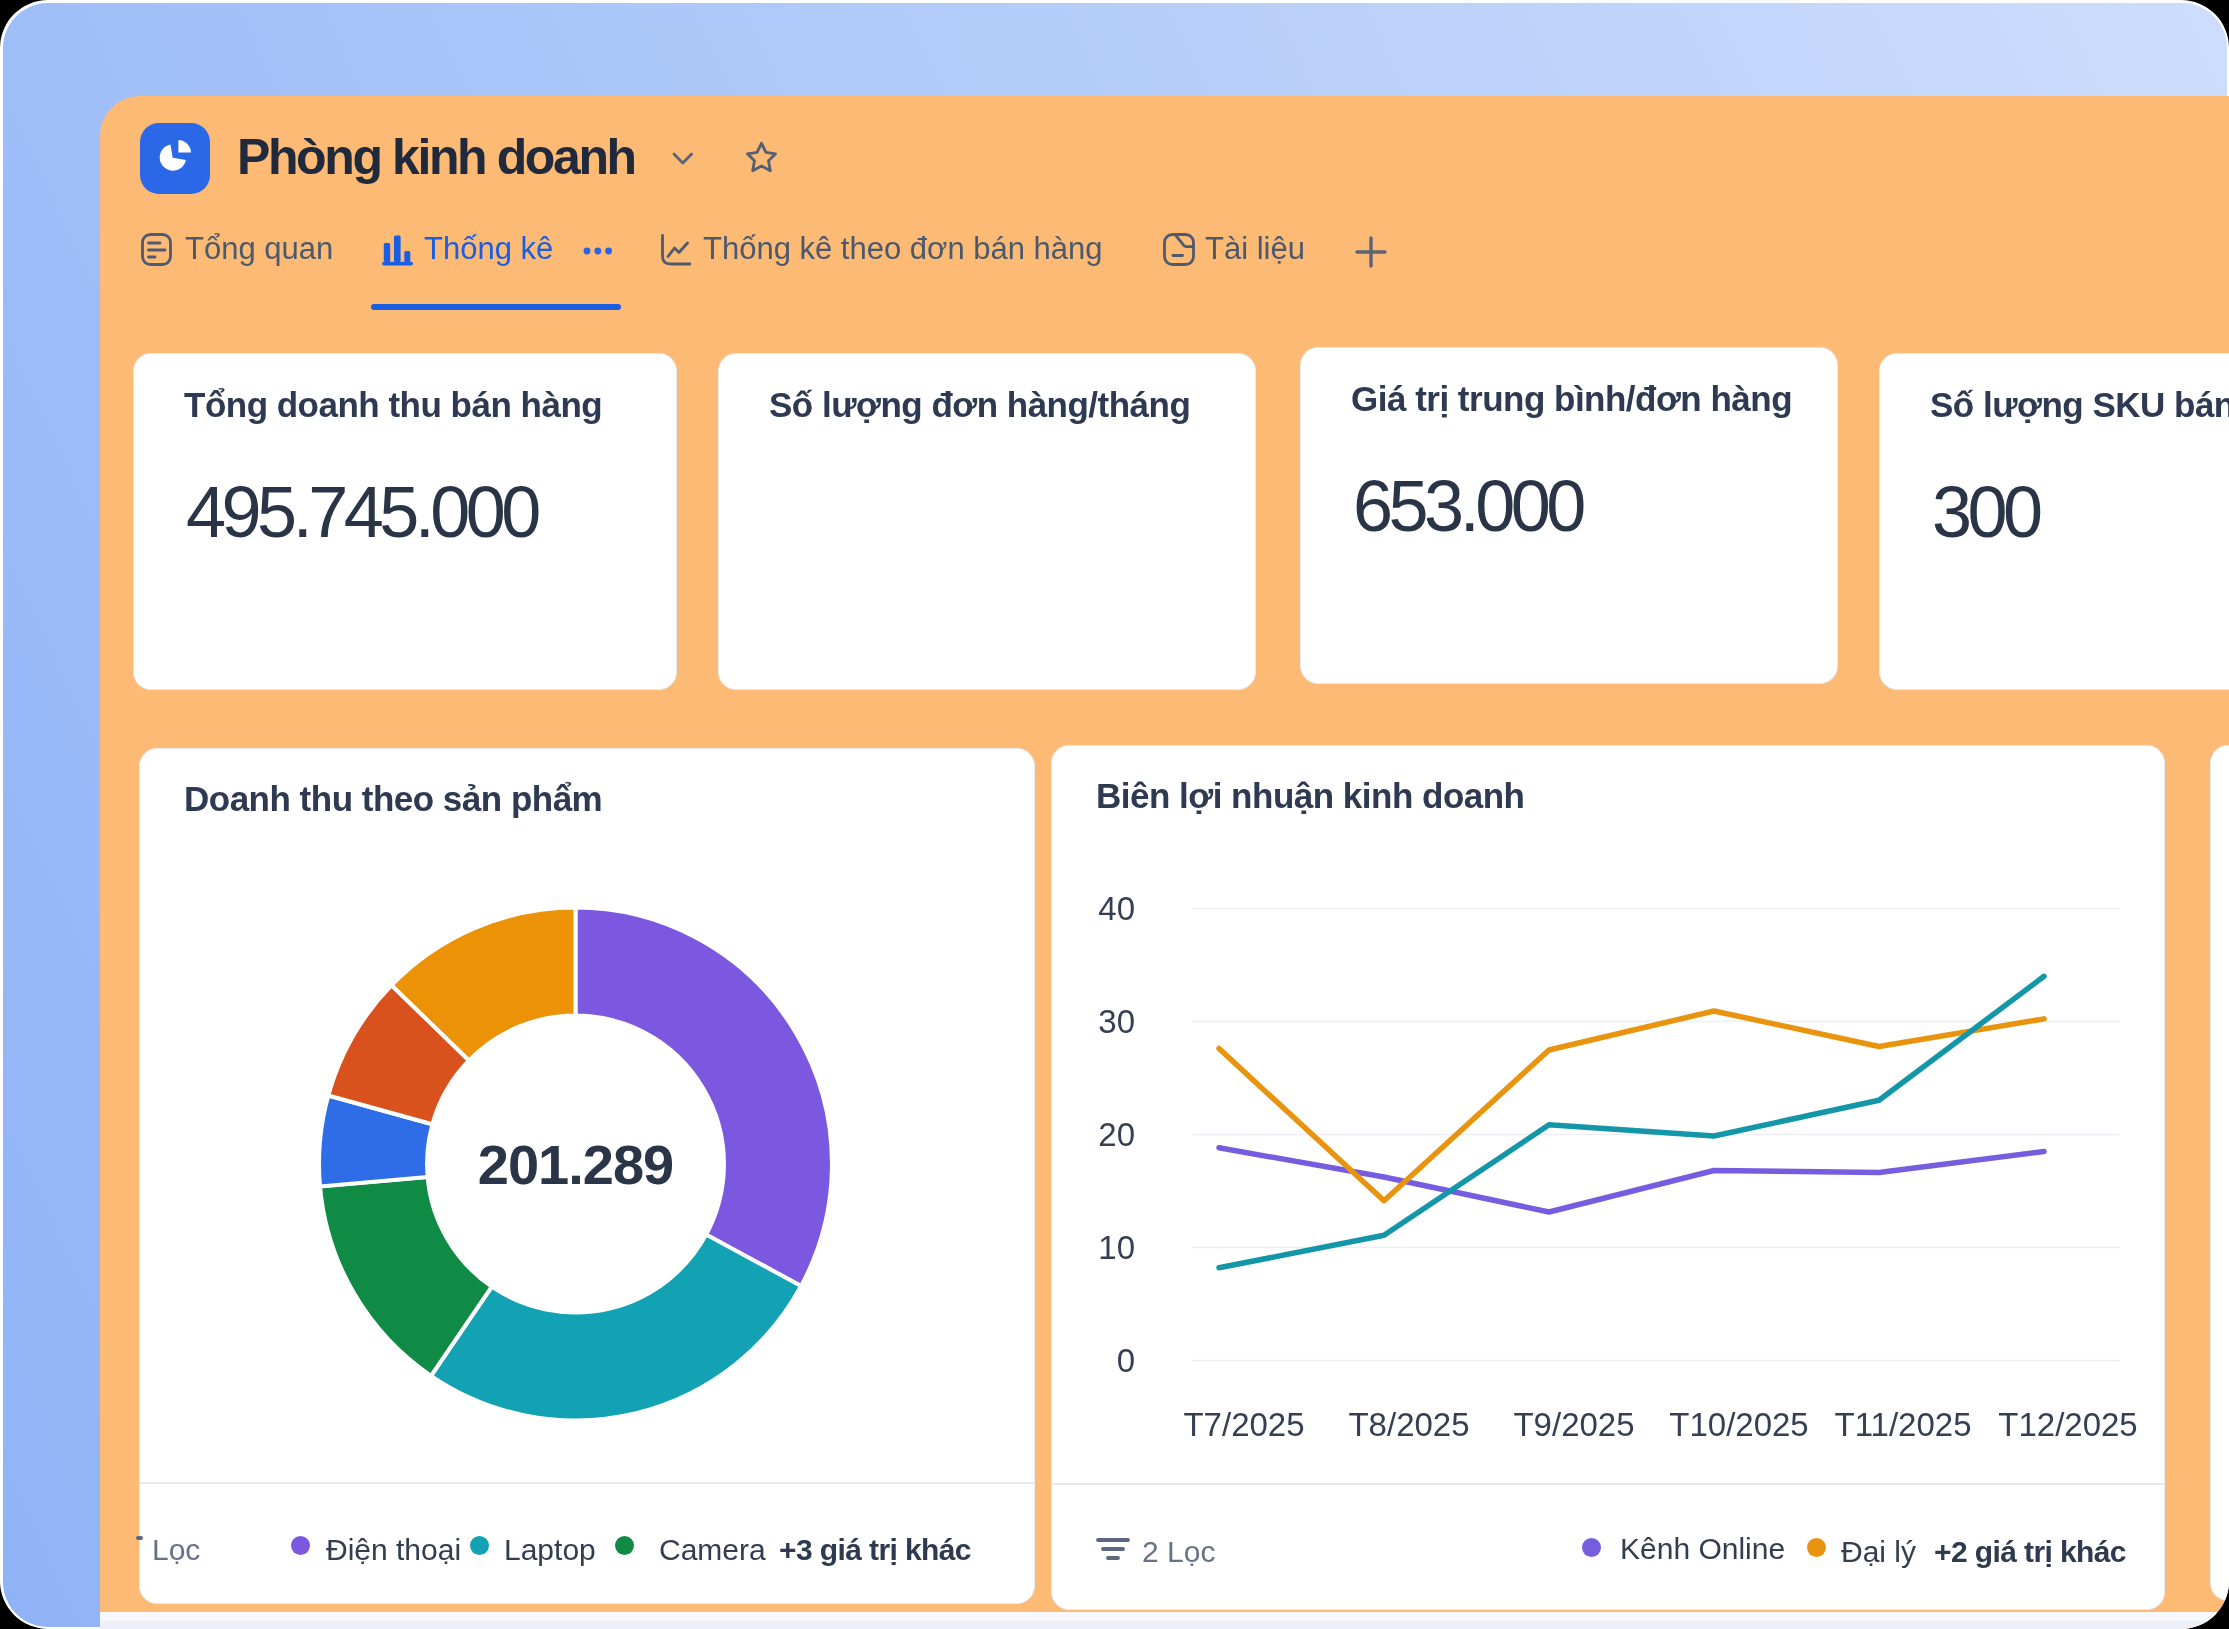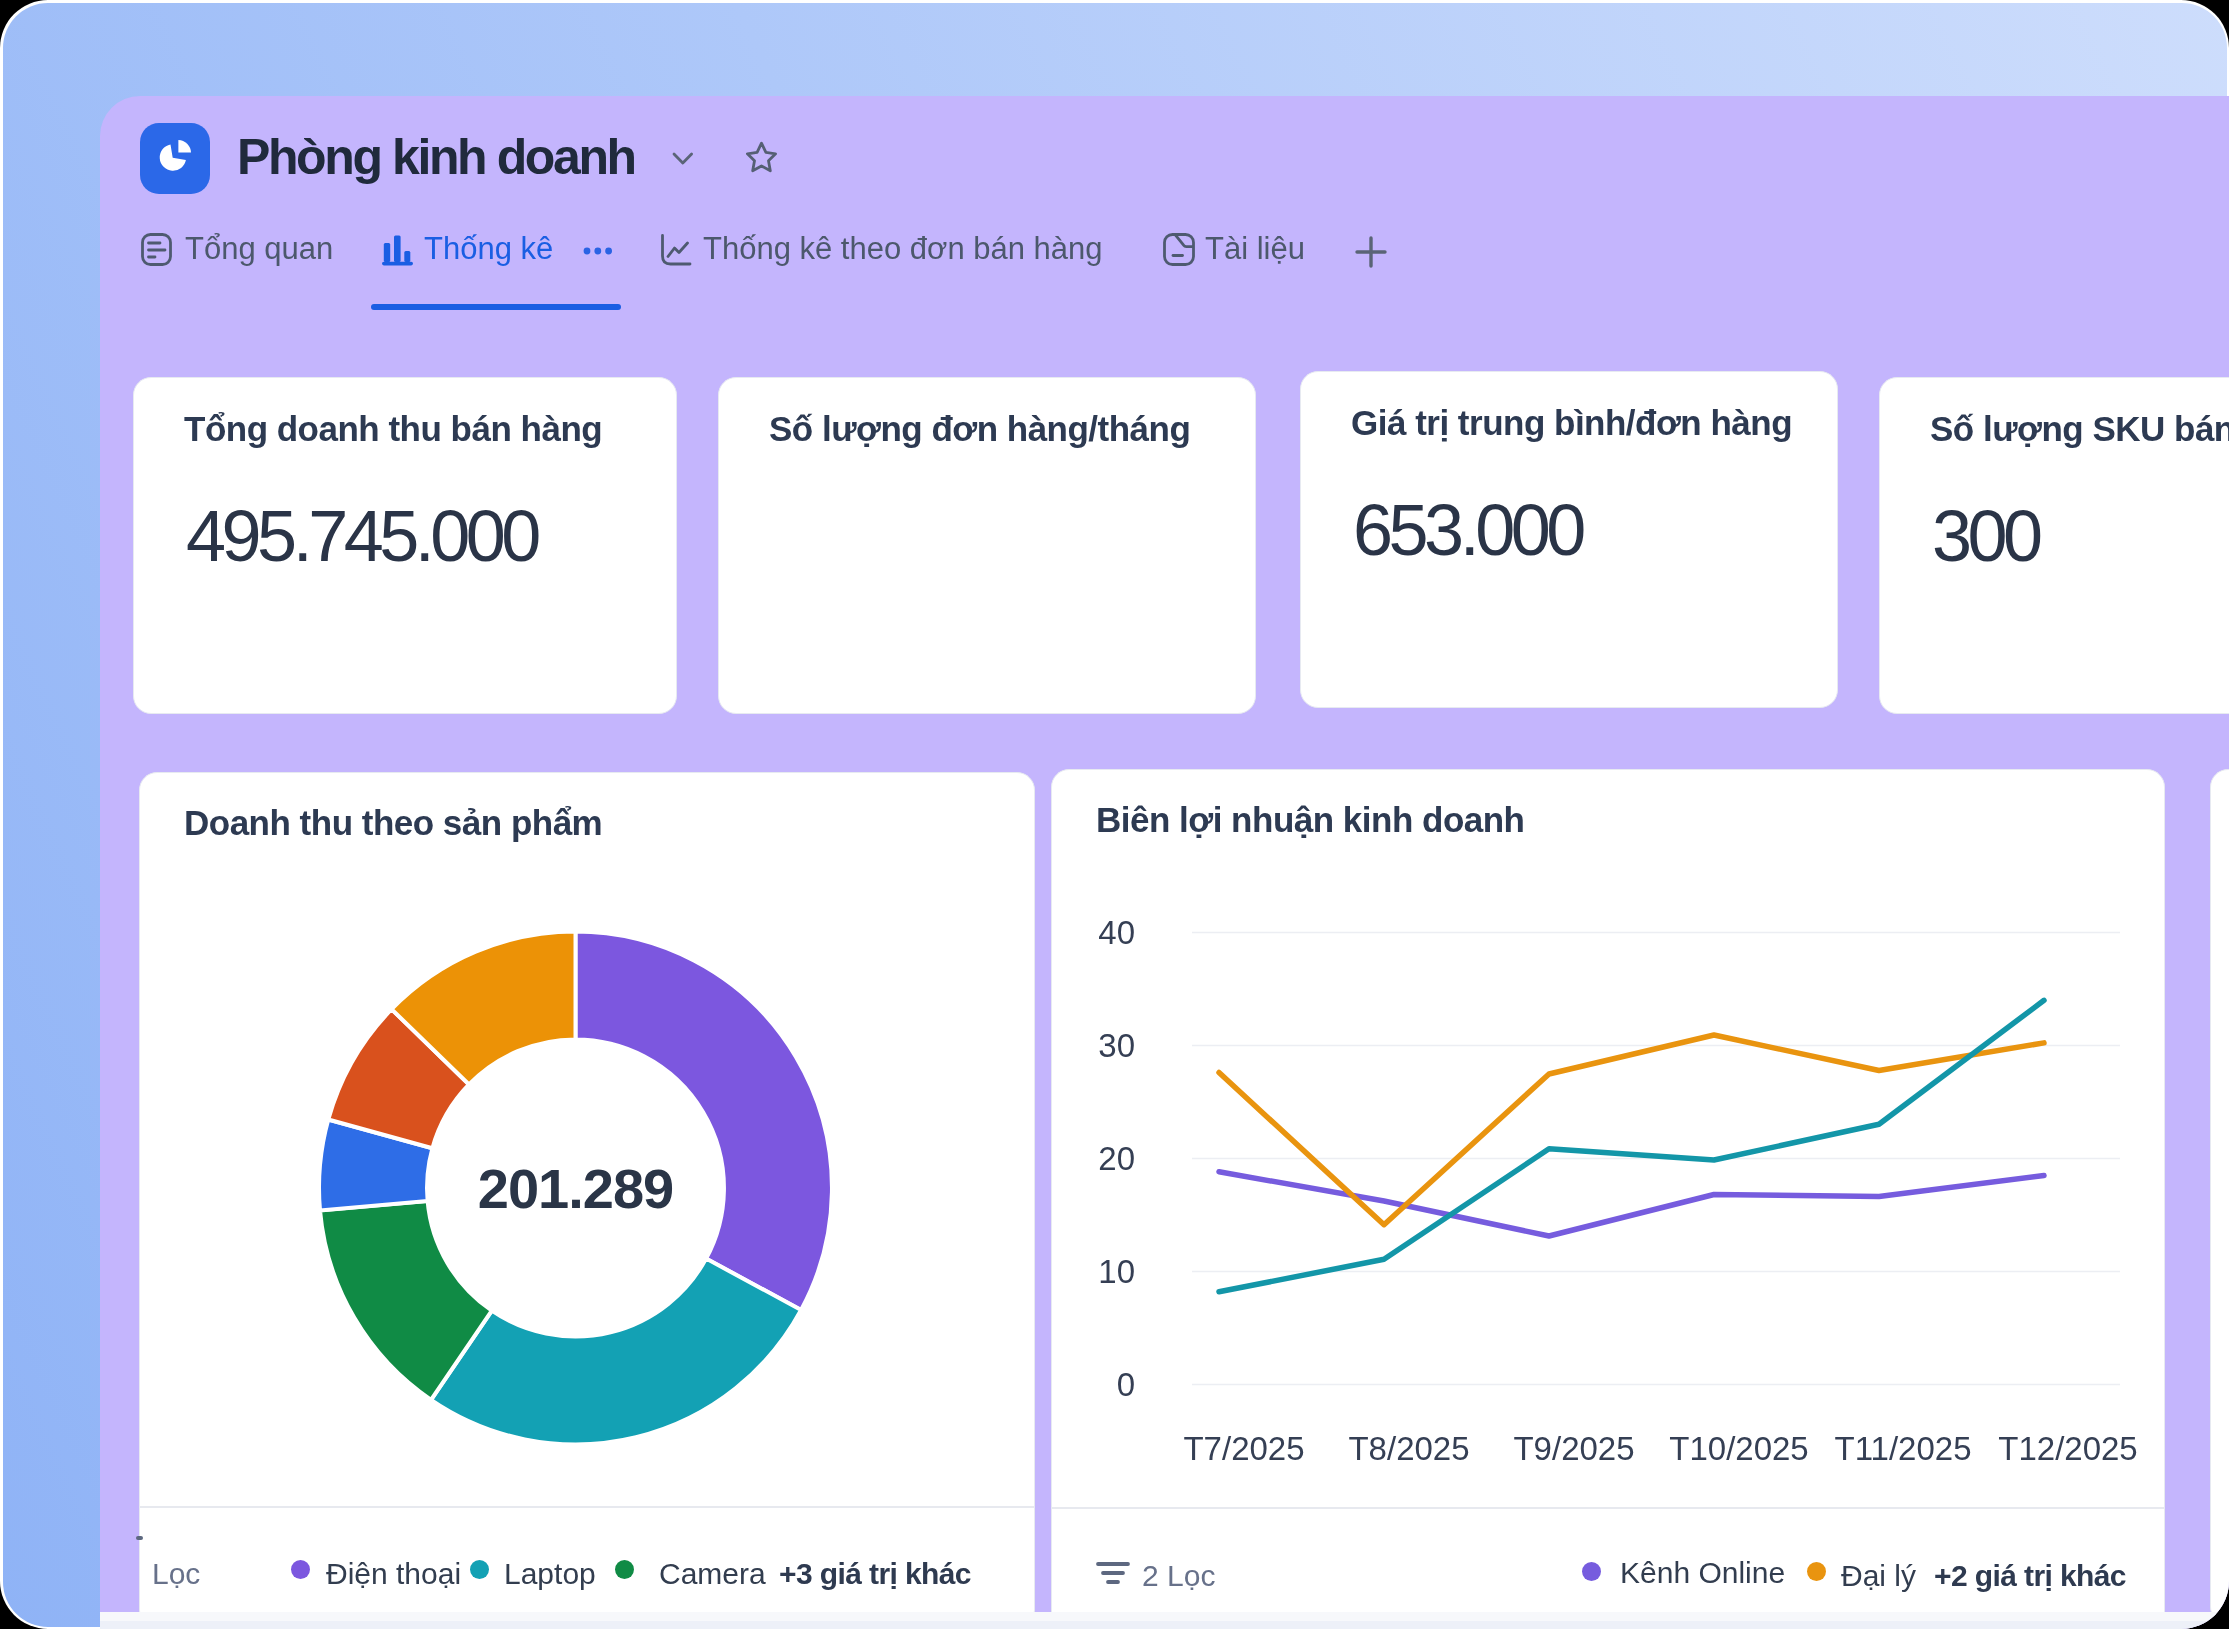--- a/index.html
+++ b/index.html
@@ -1,31 +1,31 @@
 <!DOCTYPE html>
 <html><head>
 <meta charset="utf-8">
 <style>
   * { margin:0; padding:0; box-sizing:border-box; }
   html,body { width:2229px; height:1629px; background:#000; font-family:"Liberation Sans", sans-serif; }
   #canvas { position:relative; width:2229px; height:1629px; border-radius:48px; background:#fff; overflow:hidden; }
   #bluebg { position:absolute; left:2.5px; top:2.5px; right:2.5px; bottom:2.5px; border-radius:45px;
     background:linear-gradient(65deg, #8FB3F6, #CDDDFC); }
-  #main { position:absolute; left:100px; top:96px; width:2129px; height:1533px; background:#c4b5fd;
+  #main { position:absolute; left:100px; top:96px; width:2129px; height:1533px; background:#fdba74;
     border-top-left-radius:40px; overflow:hidden;padding-left:28px; }
   .abs { position:absolute; }
   
   #appicon { left:40px; top:27px; width:70px; height:71px; border-radius:19px; background:#2B68E8; }
   #title { left:137px; top:36px; line-height:1; font-size:50px; font-weight:700; color:#202A3C; letter-spacing:-2.4px; }
   
   .tabtxt { font-size:31px; color:#4C586C; }
   .tabblue { color:#1A5EE3; }
   #underline { left:271px; top:208px; width:250px; height:6px; border-radius:3px; background:#1A5EE3; }
   
-  .card { position:absolute; background:#fff; border:1.5px solid #E7EAF1; border-radius:18px;margin-top:24px; }
+  .card { position:absolute; background:#fff; border:1.5px solid #E7EAF1; border-radius:18px; }
   .slabel { position:absolute; left:50px; top:32px; line-height:1.1; font-size:35px; font-weight:700; color:#2D3A52; letter-spacing:-0.5px; }
   .snum { position:absolute; left:52px; top:122px; line-height:1; font-size:72px; font-weight:400; color:#2A3447; letter-spacing:-4.5px; }
   .ctitle { position:absolute; left:44px; top:30px; font-size:35px; font-weight:700; color:#2D3A52; letter-spacing:-0.5px; }
   .sep { position:absolute; left:0; right:0; height:1.5px; background:#E7E9EF; }
   .legrow { position:absolute; font-size:30px; color:#323D4F; white-space:nowrap; line-height:1; }
   .ldot { position:absolute; width:19px; height:19px; border-radius:50%; }
   .graytxt { color:#67718A; }
   .pluslegend { font-weight:700; color:#2E3A50; letter-spacing:-0.6px; }
 </style>
 </head>

